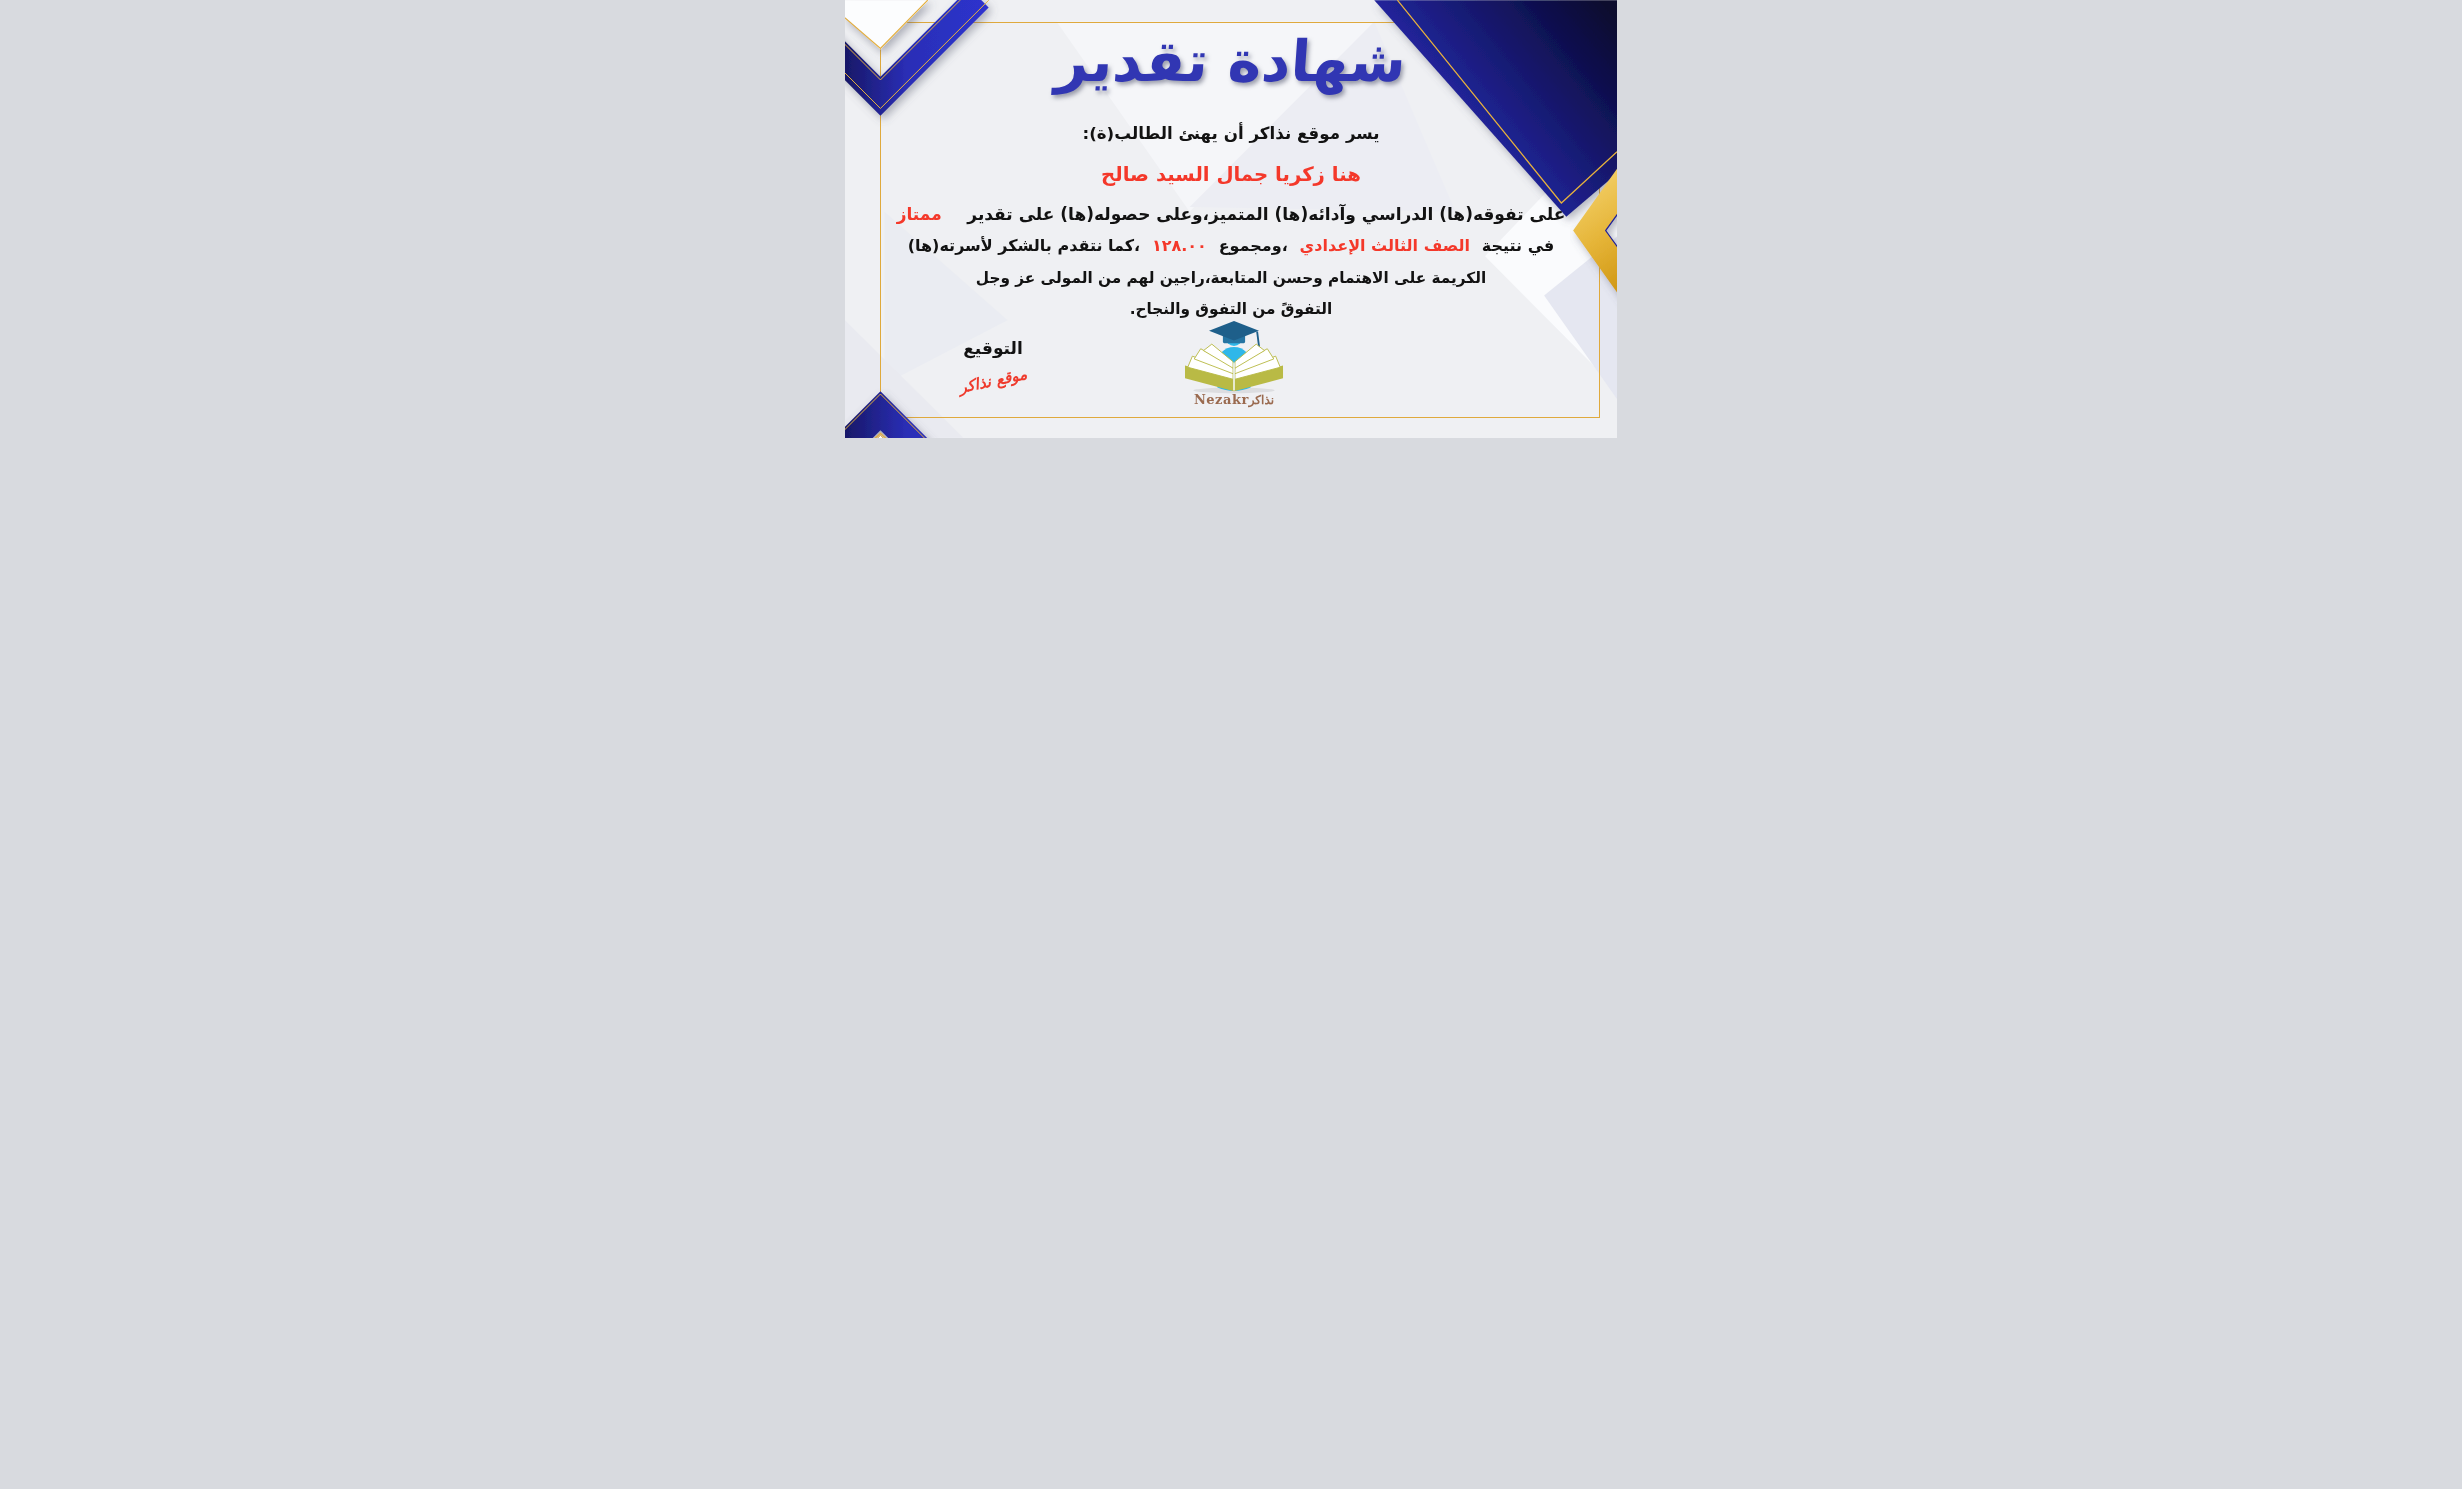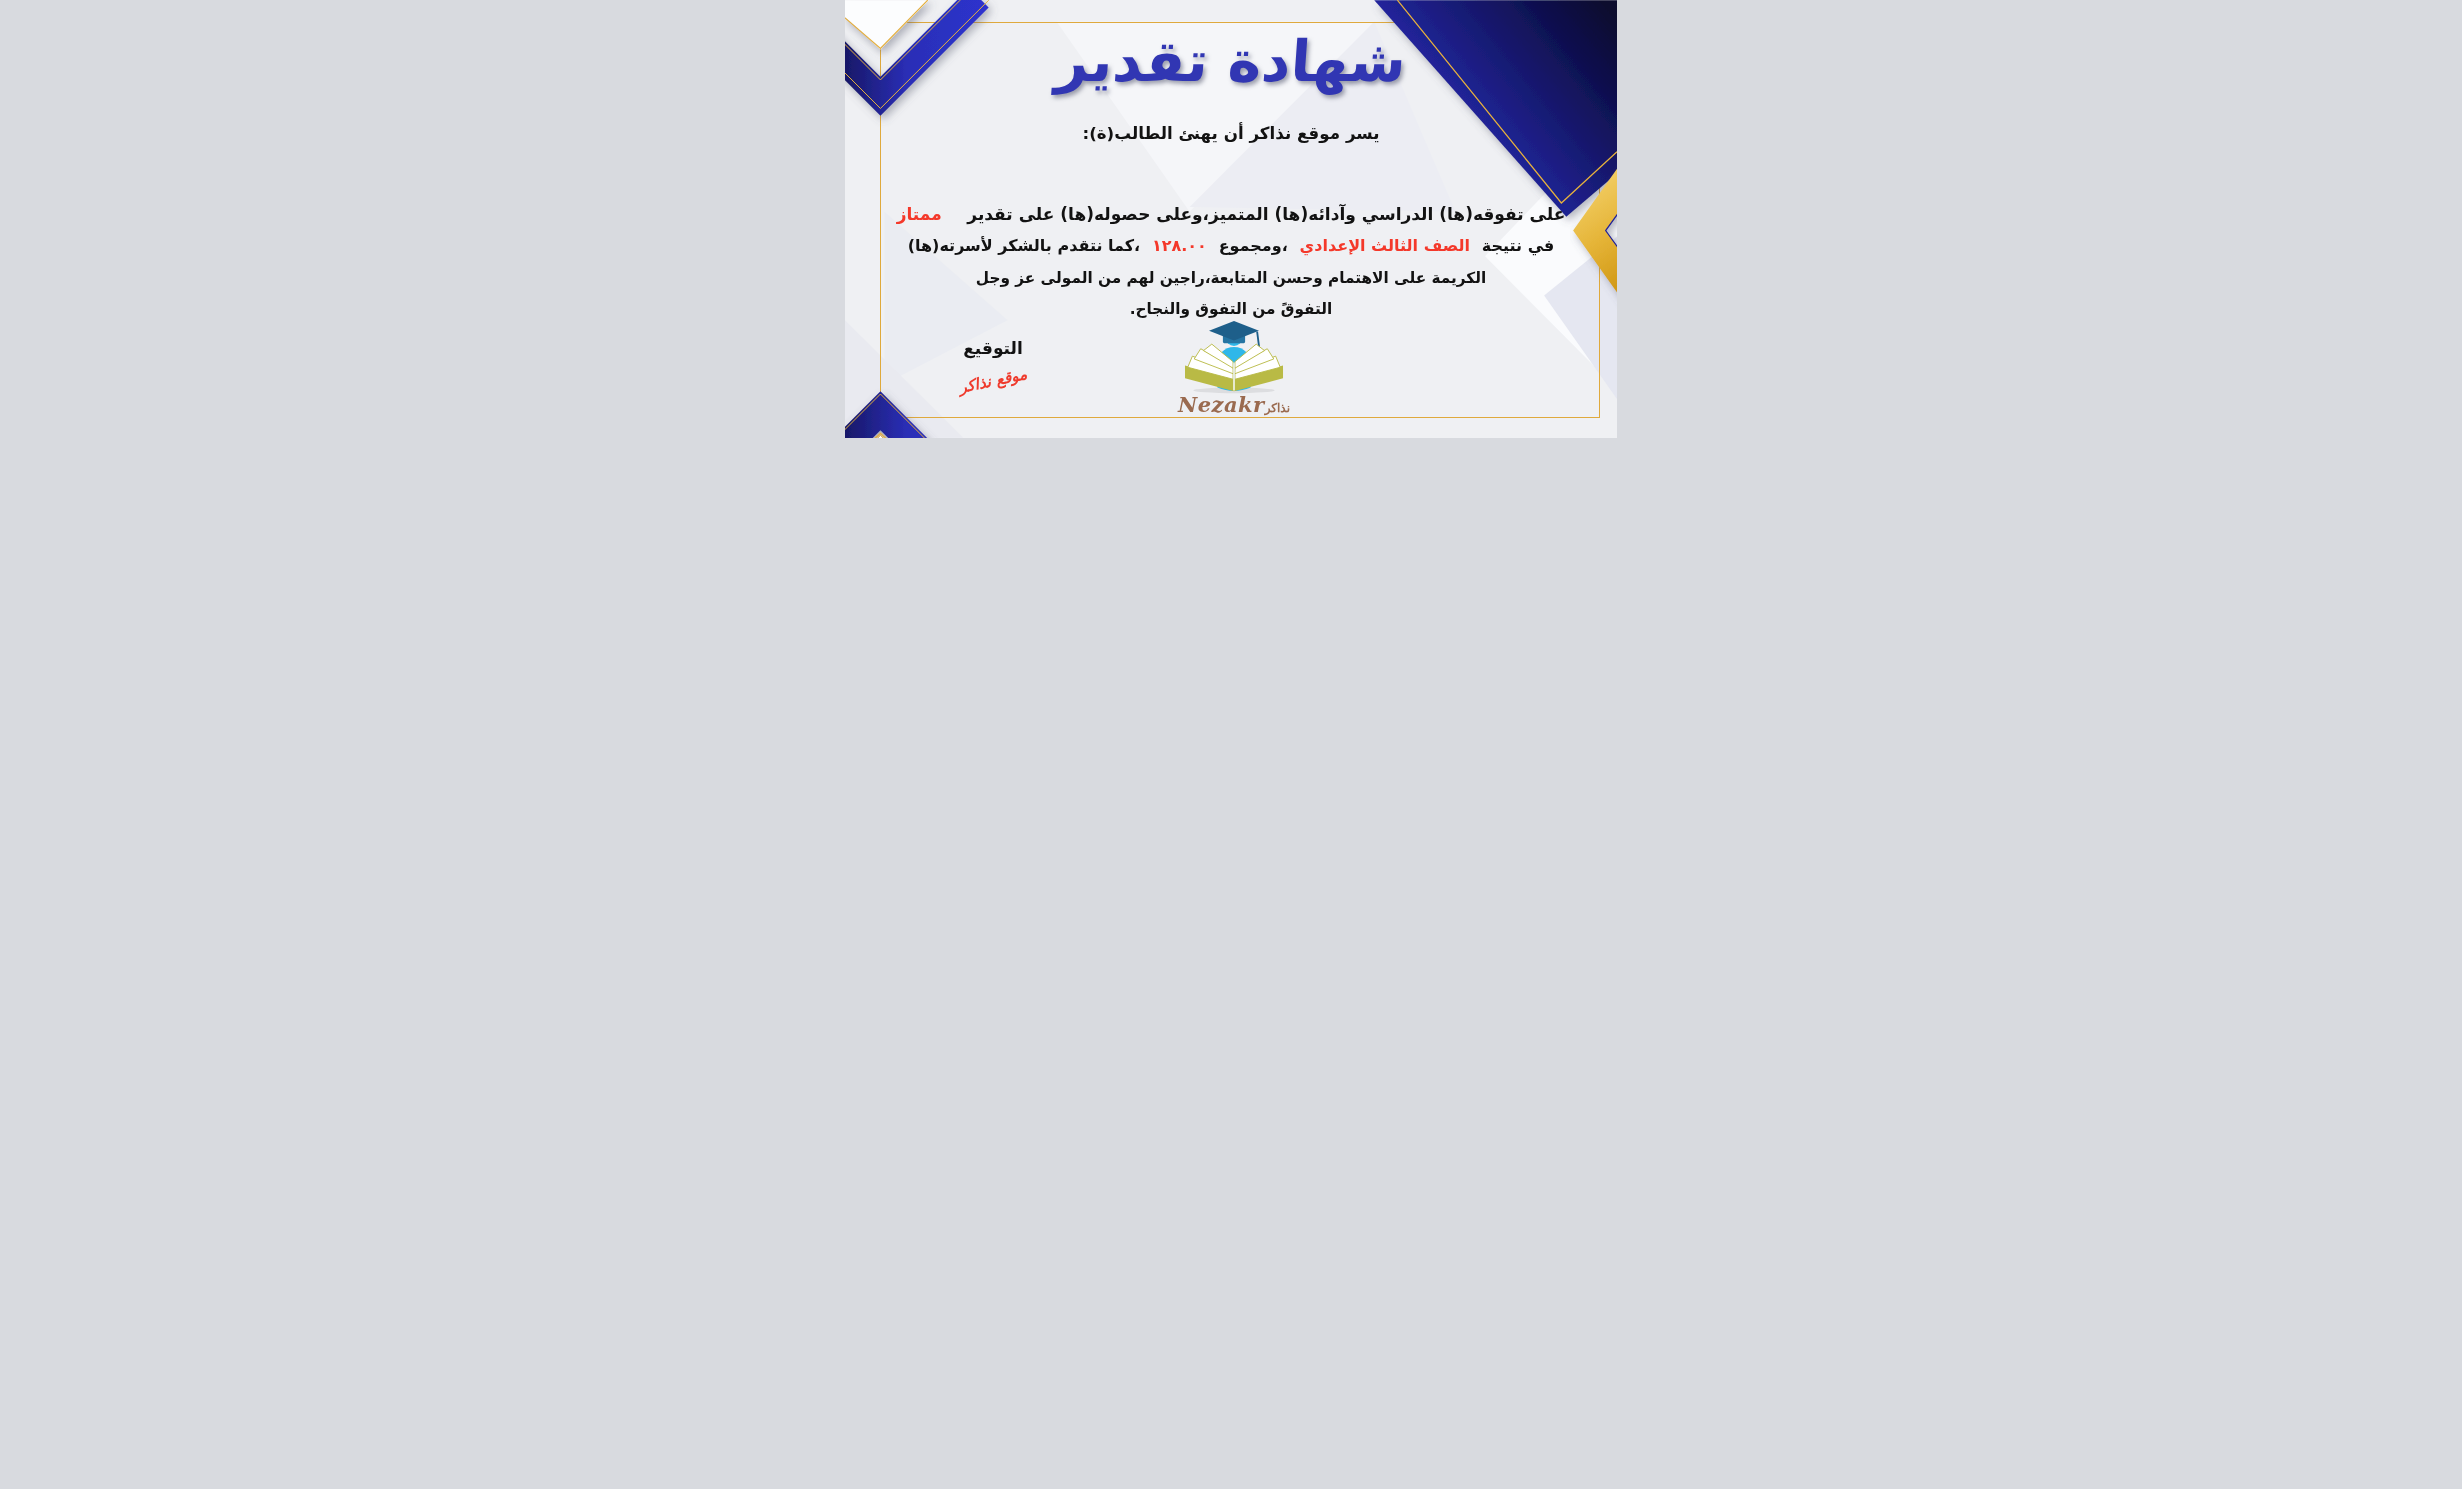--- a/index.html
+++ b/index.html
@@ -37,21 +37,21 @@
   .sign-script{
     position:absolute;left:74px;top:372px;width:148px;font-size:15.3px;color:#ef3b2d;
     font-style:italic;transform:rotate(-12deg);font-weight:bold;
   }
   .logo{position:absolute;left:315px;top:321px;width:148px;height:98px;z-index:3;}
   .logo svg{display:block;margin:0 auto;}
   .wordmark{
     direction:ltr;text-align:center;margin-top:-3px;
     font-family:"DejaVu Serif",serif;font-weight:bold;color:#9a6a4f;
   }
-  .wordmark .latin{font-size:21px;font-style:italic;letter-spacing:0.5px;text-align:center;}
+  .wordmark .latin{font-size:13px;letter-spacing:0.5px;text-align:center;}
   .wordmark .arabic{font-family:Liberation Sans, sans-serif;font-size:12px;font-style:normal;}
 </style>
 </head>
 <body>
 
 <div class="stage">
 
   <svg class="layer bg-layer" viewBox="0 0 1568 889">
     <polygon points="430,44 1075,44 700,430" fill="#f5f6f9"></polygon>
     <polygon points="700,420 1075,44 1240,430" fill="#ecedf3"></polygon>
@@ -109,20 +109,21 @@
       <polyline points="1610,330 1512,468 1610,606" fill="none" stroke="url(#gradGold)" stroke-width="54" stroke-miterlimit="12"></polyline>
       <polyline points="1610,378 1545,468 1610,558" fill="none" stroke="#20209a" stroke-width="2.5"></polyline>
     </g>
   </svg>
 
   <div class="content">
     <div class="title">شهادة تقدير</div>
 
     <div class="line intro">يسر موقع نذاكر أن يهنئ الطالب(ة):</div>
 
+    <div class="line name">هنا زكريا جمال السيد صالح</div>
 
     <div class="line pA">
       <span>على تفوقه(ها) الدراسي وآدائه(ها) المتميز،وعلى حصوله(ها) على تقدير</span><span class="red grade">ممتاز</span>
     </div>
 
     <div class="line pB">
       <span>في نتيجة</span><span class="red gapped">الصف الثالث الإعدادي</span><span>،ومجموع</span><span class="red gapped">١٢٨.٠٠</span><span>،كما نتقدم بالشكر لأسرته(ها)</span>
     </div>
 
     <div class="line pC">الكريمة على الاهتمام وحسن المتابعة،راجين لهم من المولى عز وجل</div>

